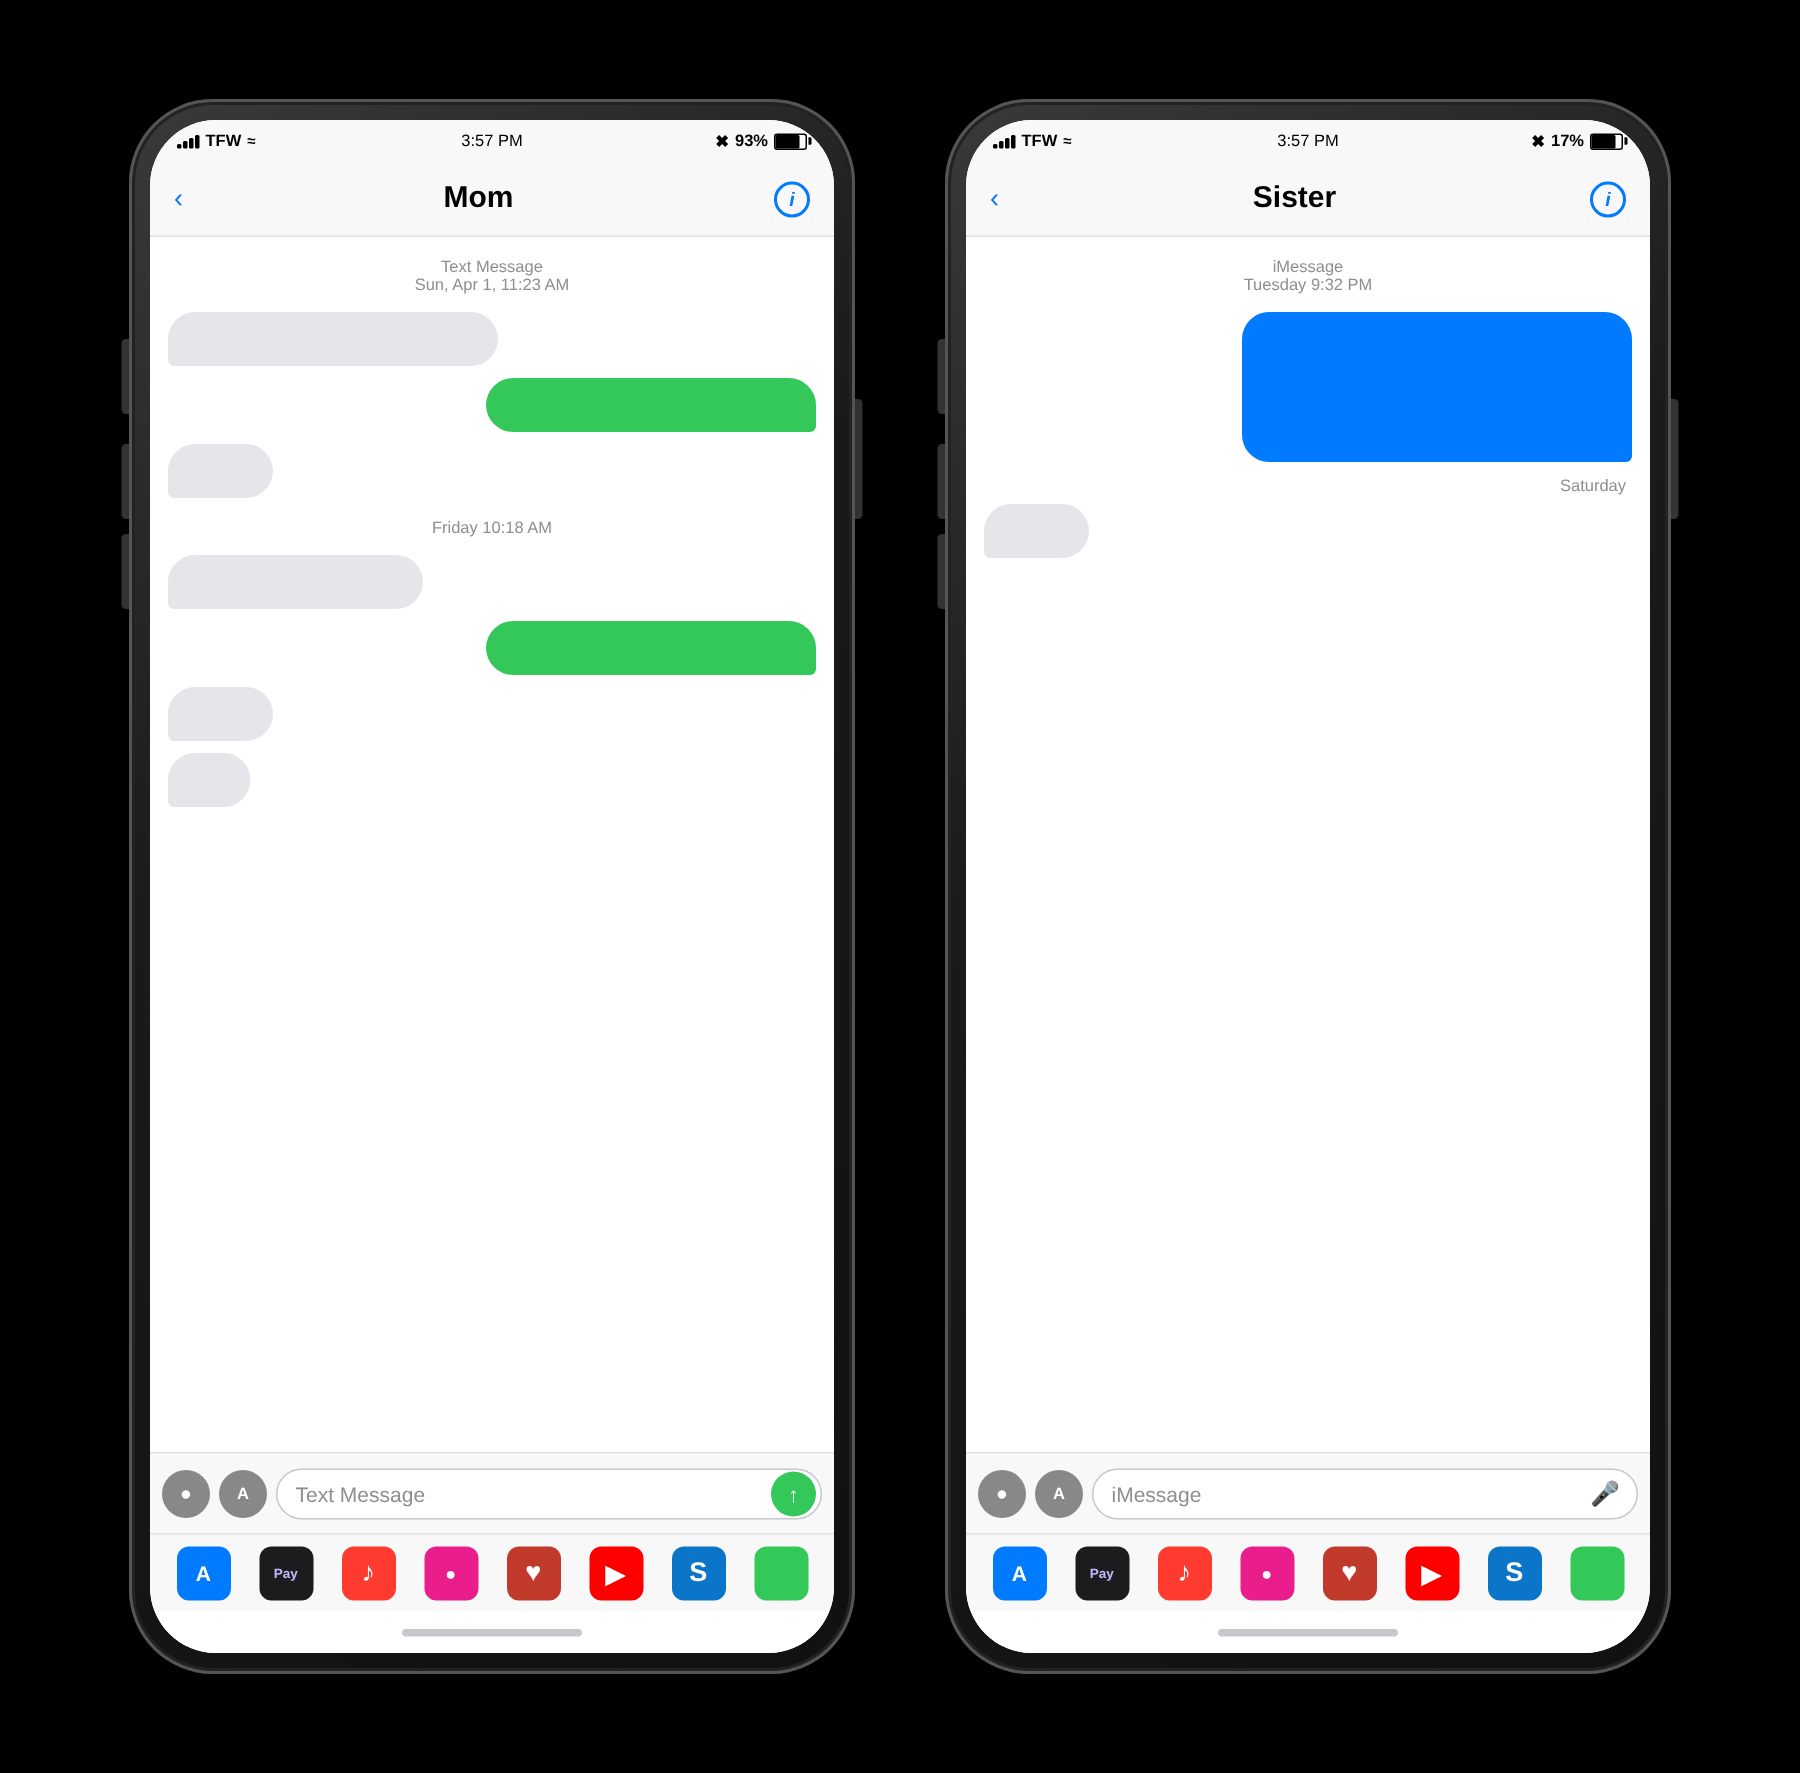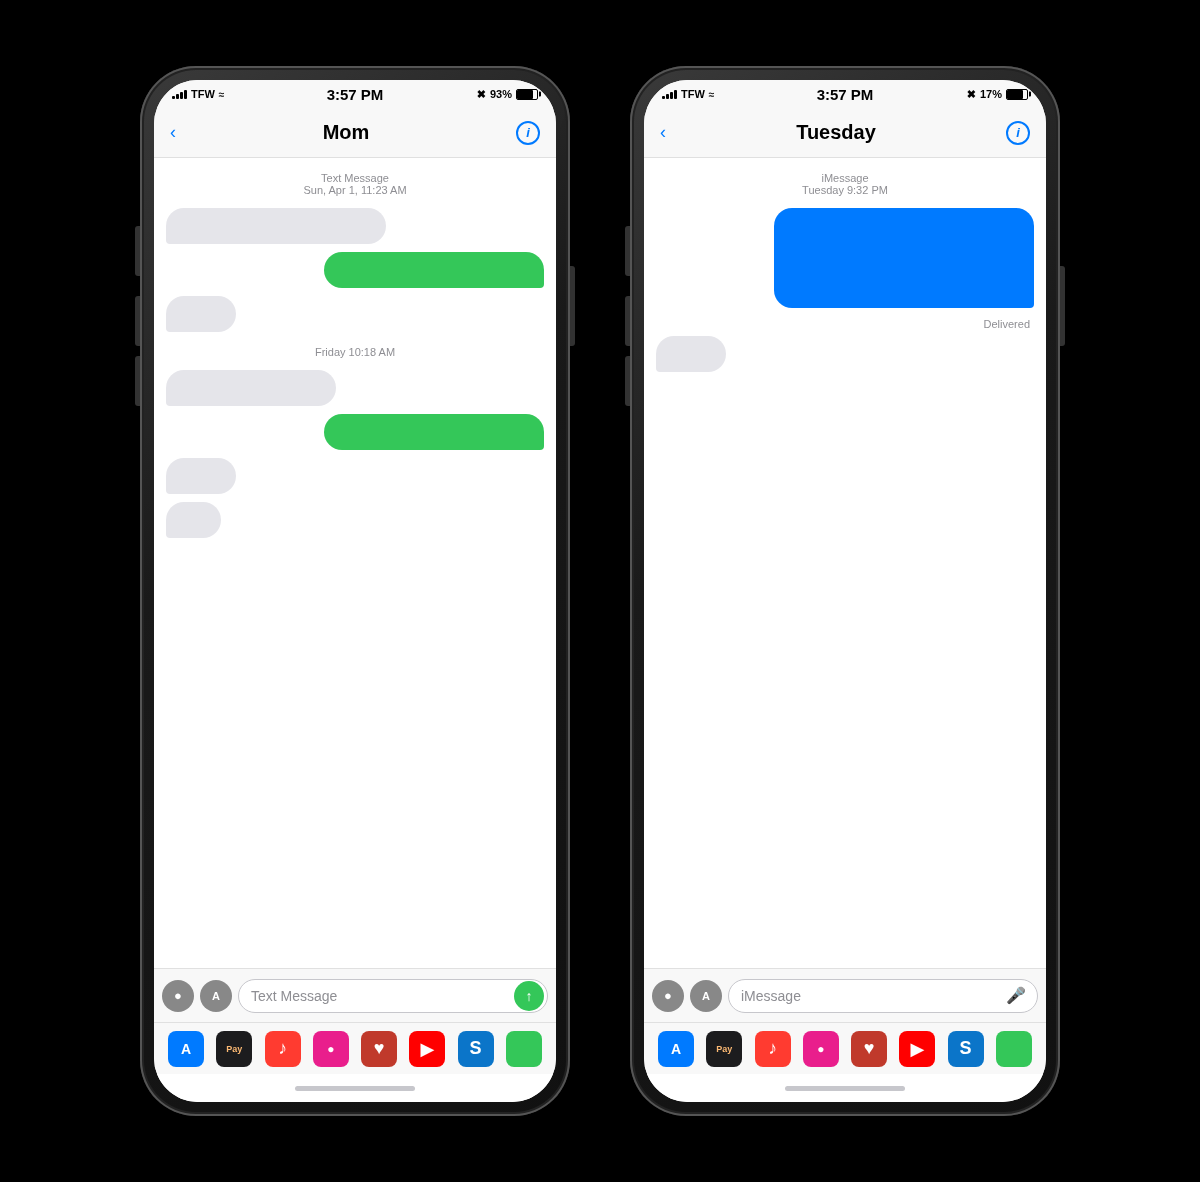--- a/index.html
+++ b/index.html
@@ -8,21 +8,21 @@
       width: 1200px;
       height: 1182px;
       display: flex;
       align-items: center;
       justify-content: center;
       gap: 60px;
       font-family: -apple-system, 'SF Pro Display', 'Helvetica Neue', sans-serif;
     }
 
     .phone-wrapper {
-      width: 430px;
+      width: 484px;
       height: 1050px;
       position: relative;
     }
 
     .phone-shell {
       width: 100%;
       height: 100%;
       background: linear-gradient(145deg, #3a3a3a 0%, #1a1a1a 40%, #111 100%);
       border-radius: 56px;
       position: relative;
@@ -84,22 +84,22 @@
 
     .status-left {
       display: flex;
       align-items: center;
       gap: 4px;
       font-size: 11px;
       font-weight: 600;
     }
 
     .status-center {
-      font-size: 15px;
-      font-weight: 700;
+      font-size: 11px;
+      font-weight: 400;
       position: absolute;
       left: 50%;
       transform: translateX(-50%);
     }
 
     .status-right {
       display: flex;
       align-items: center;
       gap: 4px;
       font-size: 11px;
@@ -352,21 +352,21 @@
       height: 36px;
       border-radius: 8px;
       display: flex;
       align-items: center;
       justify-content: center;
       font-size: 18px;
       flex-shrink: 0;
     }
 
     .dock-app-blue { background: #007AFF; color: #fff; }
-    .dock-app-black { background: #1c1c1e; color: #fdba74; }
+    .dock-app-black { background: #1c1c1e; color: #c4b5fd; }
     .dock-app-red { background: #FF3B30; color: #fff; }
     .dock-app-pink { background: #FF2D55; color: #fff; }
     .dock-app-youtube { background: #FF0000; color: #fff; }
     .dock-app-shazam { background: #0B75C9; color: #fff; }
 
     
     .home-indicator {
       height: 28px;
       background: #fff;
       display: flex;
@@ -532,37 +532,37 @@
           <div class="battery-icon">
             <div class="battery-fill" style="width:79%"></div>
           </div>
         </div>
       </div>
 
       <div class="nav-bar">
         <div class="nav-back">
           <span>‹</span>
         </div>
-        <div class="nav-title">Tuesday</div>
+        <div class="nav-title">Sister</div>
         <div class="nav-info">
           <span>i</span>
         </div>
       </div>
 
       <div class="messages-area">
 
         <div class="timestamp-label">
           iMessage<br>Tuesday 9:32 PM
         </div>
 
         <div class="bubble-row outgoing">
           <div class="bubble outgoing-blue" style="min-width:260px;min-height:100px"></div>
         </div>
 
-        <div class="delivered-label">Delivered</div>
+        <div class="delivered-label">Saturday</div>
 
         <div class="bubble-row incoming">
           <div class="bubble incoming bubble-blank bubble-blank-sm"></div>
         </div>
 
       </div>
 
       <div class="input-bar">
         <div class="input-icon-btn" style="background:#888">
           <span style="font-size:13px">●</span>

